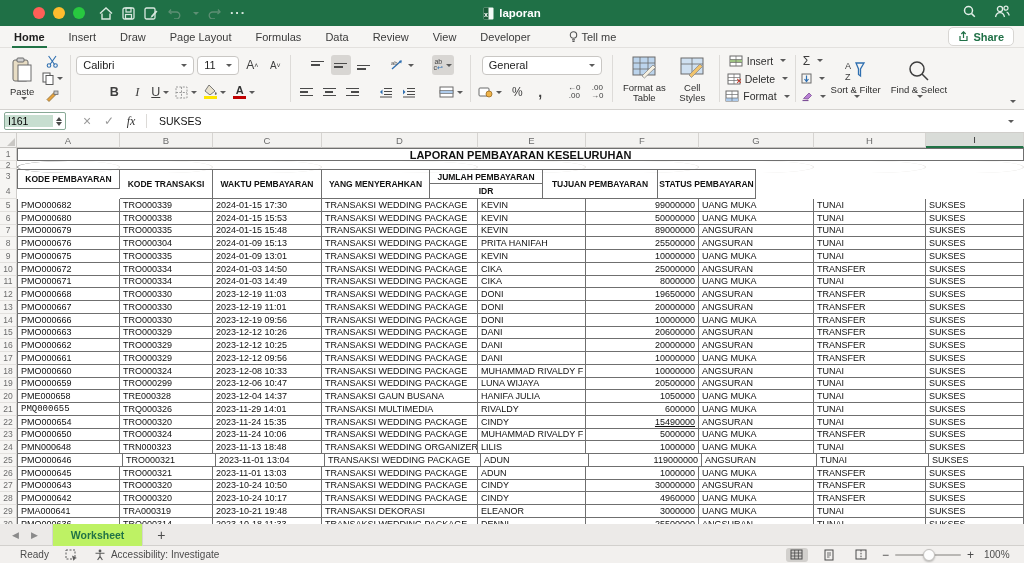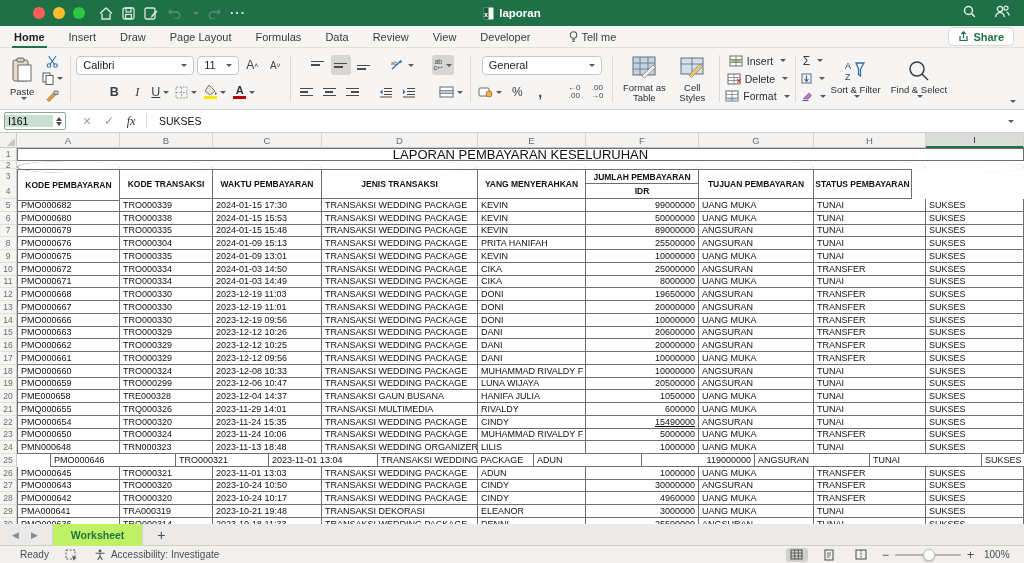--- a/index.html
+++ b/index.html
@@ -74,21 +74,21 @@
   .corner{width:17px;background:#f3f2f0;border-right:1px solid #cfcdca;border-bottom:1px solid #c6c4c1;position:relative}
   .corner::after{content:"";position:absolute;right:1px;bottom:1px;border-left:8px solid transparent;border-bottom:8px solid #c9c7c4}
   .colhead{background:#f3f2f0;border-right:1px solid #d6d4d1;border-bottom:1px solid #c6c4c1;color:#6c6c6c;font-size:9.5px;display:flex;align-items:center;justify-content:center}
   .colhead.sel{background:#d9dcd8;border-bottom:2px solid #217346;color:#333}
   .grow{display:flex}
   .gut{width:17px;background:#f6f5f3;border-right:1px solid #cfcdca;border-bottom:1px solid #e2e0dd;color:#6c6c6c;font-size:8.5px;display:flex;align-items:center;justify-content:center;flex:none}
   .cell{font-size:9px;color:#111;display:flex;align-items:center;padding:0 3px;overflow:hidden;white-space:nowrap;border-right:1px solid #6f6f6f;border-bottom:1px solid #6f6f6f;flex:none}
   .cell.num{justify-content:flex-end}
   .cell.bL{border-left:1px solid #6f6f6f}
   .cell.light{border-right:1px solid #e4e2df;border-bottom:none}
-  .titlecell{font-weight:normal;font-size:13px;justify-content:center}
+  .titlecell{font-weight:bold;font-size:11px;justify-content:center}
   .hcell{font-weight:bold;font-size:8.5px;justify-content:center;text-align:center;line-height:9px;padding:0 2px}
   .hsplit{flex-direction:column;padding:0;align-items:stretch}
   .hsplit>div{height:50%;display:flex;align-items:center;justify-content:center;font-weight:bold;font-size:8.5px}
   .hsplit>div:first-child{border-bottom:1px solid #6f6f6f}
   .partial{height:7px;overflow:hidden}
 
   
   .sheettabs{height:22px;background:#eceae8;border-bottom:1px solid #d2d0cd;display:flex;align-items:center}
   .tab-arrows{display:flex;gap:12px;margin-left:12px;color:#8a8a8a;font-size:9px}
   .sheet-tab{height:22px;margin-left:14px;background:#bef264;border-left:1px solid #d6d4d1;border-right:1px solid #d6d4d1;display:flex;align-items:center;padding:0 18px;font-size:10.5px;font-weight:bold;color:#217346}
@@ -538,24 +538,23 @@
         <div class="cell light" style="width: 113px;"></div>
         <div class="cell light" style="width: 115px;"></div>
         <div class="cell light" style="width: 112px;"></div>
         <div class="cell light" style="width: 98px;"></div>
       </div>
       <div class="grow" style="height: 30px;">
         <div class="gut" style="height: 30px; flex-direction: column;">
           <div class="" style="height: 15px; display: flex; align-items: center;">3</div>
           <div class="" style="height: 15px; display: flex; align-items: center;">4</div>
         </div>
-        <div class="cell bL hcell" style="width: 103px; border-top: 1px solid rgb(111, 111, 111); height: 32px;">KODE PEMBAYARAN</div>
+        <div class="cell bL hcell" style="width: 103px; border-top: 1px solid rgb(111, 111, 111); height: 20px;">KODE PEMBAYARAN</div>
         <div class="cell hcell" style="width: 93px; border-top: 1px solid rgb(111, 111, 111); height: 30px;">KODE TRANSAKSI</div>
         <div class="cell hcell" style="width: 109px; border-top: 1px solid rgb(111, 111, 111); height: 30px;">WAKTU PEMBAYARAN</div>
-        <div class="cell hcell" style="width: 156px; border-top: 1px solid rgb(111, 111, 111); height: 30px;">JENIS TRANSAKSI</div>
         <div class="cell hcell" style="width: 108px; border-top: 1px solid rgb(111, 111, 111); height: 30px;">YANG MENYERAHKAN</div>
         <div class="cell hsplit" style="width: 113px; border-top: 1px solid rgb(111, 111, 111);">
           <div class="">JUMLAH PEMBAYARAN</div>
           <div class="">IDR</div>
         </div>
         <div class="cell hcell" style="width: 115px; border-top: 1px solid rgb(111, 111, 111); height: 30px;">TUJUAN PEMBAYARAN</div>
         <div class="cell hcell" style="width: 98px; border-top: 1px solid rgb(111, 111, 111); height: 30px;">STATUS PEMBAYARAN</div>
       </div>
       <div class="grow" style="height: 12.76px;">
         <div class="gut" style="height: 12.76px;">5</div>
@@ -744,21 +743,21 @@
         <div class="cell" style="width: 109px;">2023-12-04 14:37</div>
         <div class="cell" style="width: 156px;">TRANSAKSI GAUN BUSANA</div>
         <div class="cell" style="width: 108px;">HANIFA JULIA</div>
         <div class="cell num" style="width: 113px;">1050000</div>
         <div class="cell" style="width: 115px;">UANG MUKA</div>
         <div class="cell" style="width: 112px;">TUNAI</div>
         <div class="cell" style="width: 98px;">SUKSES</div>
       </div>
       <div class="grow" style="height: 12.76px;">
         <div class="gut" style="height: 12.76px;">21</div>
-        <div class="cell bL" style="width: 103px;">PMQ000655</div>
+        <div class="cell bL" style="width: 103px; font-family: Liberation Mono, monospace;">PMQ000655</div>
         <div class="cell" style="width: 93px;">TRQ000326</div>
         <div class="cell" style="width: 109px;">2023-11-29 14:01</div>
         <div class="cell" style="width: 156px;">TRANSAKSI MULTIMEDIA</div>
         <div class="cell" style="width: 108px;">RIVALDY</div>
         <div class="cell num" style="width: 113px;">600000</div>
         <div class="cell" style="width: 115px;">UANG MUKA</div>
         <div class="cell" style="width: 112px;">TUNAI</div>
         <div class="cell" style="width: 98px;">SUKSES</div>
       </div>
       <div class="grow" style="height: 12.76px;">
@@ -792,21 +791,21 @@
         <div class="cell" style="width: 109px;">2023-11-13 18:48</div>
         <div class="cell" style="width: 156px;">TRANSAKSI WEDDING ORGANIZER</div>
         <div class="cell" style="width: 108px;">LILIS</div>
         <div class="cell num" style="width: 113px;">1000000</div>
         <div class="cell" style="width: 115px;">UANG MUKA</div>
         <div class="cell" style="width: 112px;">TUNAI</div>
         <div class="cell" style="width: 98px;">SUKSES</div>
       </div>
       <div class="grow" style="height: 12.76px;">
         <div class="gut" style="height: 12.76px;">25</div>
-        <div class="cell bL" style="width: 126px; margin-left: 33px;">PMO000646</div>
+        <div class="cell bL" style="width: 106px;">PMO000646</div>
         <div class="cell" style="width: 93px;">TRO000321</div>
         <div class="cell" style="width: 109px;">2023-11-01 13:04</div>
         <div class="cell" style="width: 156px;">TRANSAKSI WEDDING PACKAGE</div>
         <div class="cell" style="width: 108px;">ADUN</div>
         <div class="cell num" style="width: 113px;">119000000</div>
         <div class="cell" style="width: 115px;">ANGSURAN</div>
         <div class="cell" style="width: 112px;">TUNAI</div>
         <div class="cell" style="width: 98px;">SUKSES</div>
       </div>
       <div class="grow" style="height: 12.76px;">

